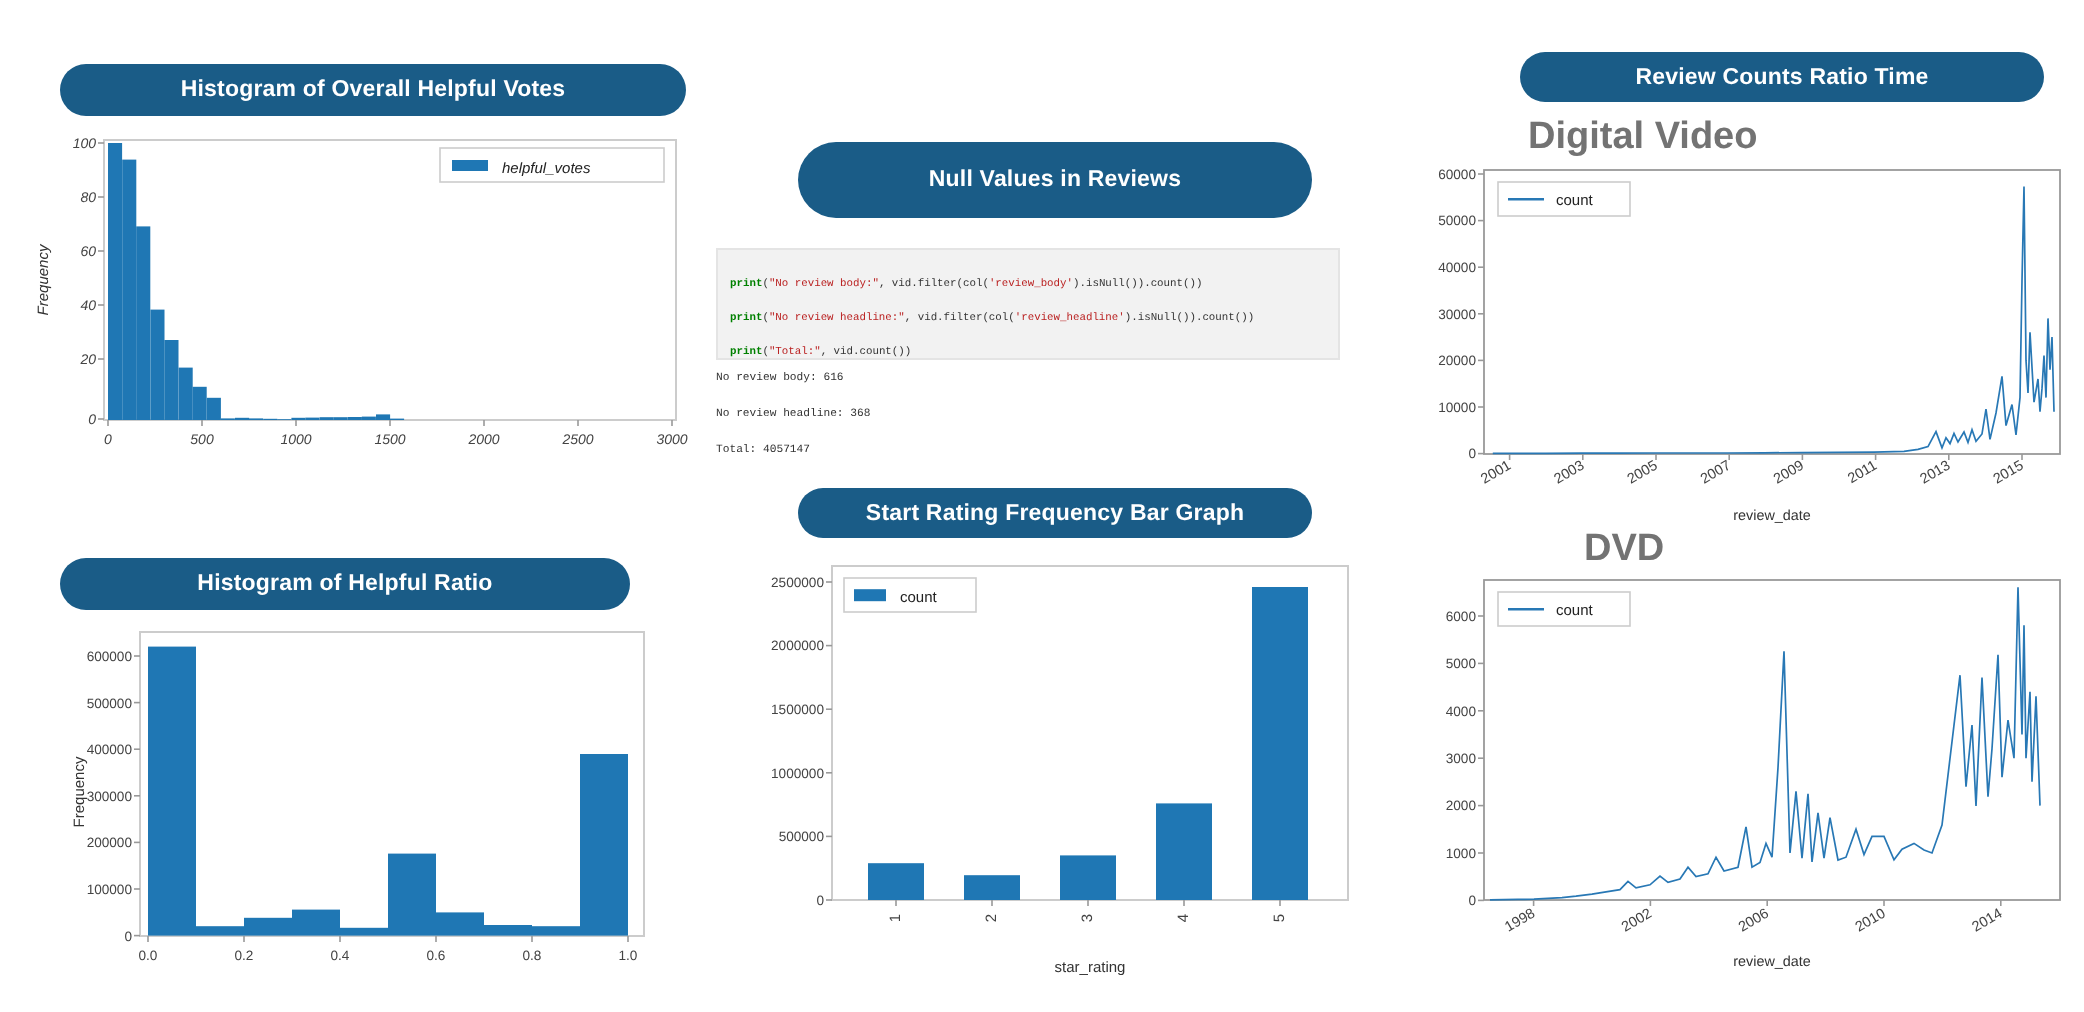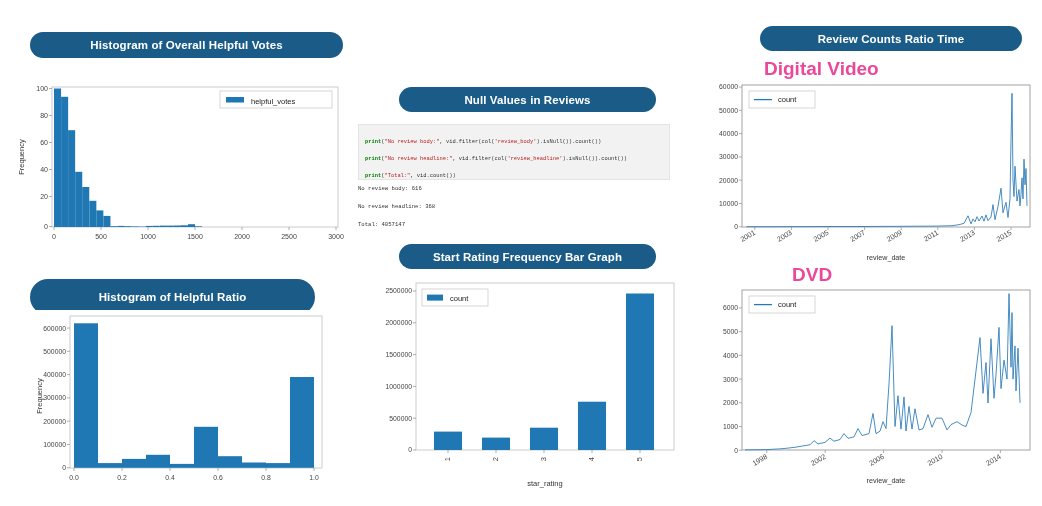--- a/index.html
+++ b/index.html
@@ -17,21 +17,21 @@
     font-weight:bold;
     display:flex;align-items:center;justify-content:center;
     text-align:center;
     letter-spacing:.1px;
     position:absolute;
   }
   .panel{position:absolute;}
   .plot-svg{display:block;}
   .sectitle{
     position:absolute;
-    color:#ec4899;
+    color:#737373;
     font-weight:bold;
     font-family:"Liberation Sans", sans-serif;
   }
   
   .codecell{
     position:absolute;
     background:#f2f2f2;
     border:1px solid #e4e4e4;
     padding:4px 6px 6px 6px;
     font-family:"Liberation Mono", monospace;
@@ -52,21 +52,21 @@
     white-space:pre;
   }
 </style>
 </head>
 <body>
 
 <div class="pill" style="left:30px;top:32px;width:313px;height:26px;font-size:11.5px;">
   <span>Histogram of Overall Helpful Votes</span>
 </div>
 
-<div class="panel" style="left:8px;top:79px;">
+<div class="panel" style="left:8px;top:62px;font-style:italic;">
 <svg class="plot-svg" width="340" height="182" viewBox="0 0 340 182">
   <rect x="0" y="0" width="340" height="182" fill="#ffffff"></rect>
 
   <rect x="44" y="8" width="286" height="140" fill="none" stroke="#cccccc" stroke-width="1"></rect>
 
   <g font-family="Liberation Sans, sans-serif" font-size="7" fill="#444" text-anchor="end">
     <text x="40" y="12.2">100</text>
     <text x="40" y="39.2">80</text>
     <text x="40" y="66.2">60</text>
     <text x="40" y="93.2">40</text>
@@ -128,21 +128,21 @@
   </g>
 
   <g>
     <rect x="212" y="12" width="112" height="17" fill="#ffffff" stroke="#cccccc" stroke-width="0.8"></rect>
     <rect x="218" y="18" width="18" height="5.5" fill="#1f77b4"></rect>
     <text x="243" y="24.5" font-family="Liberation Sans, sans-serif" font-size="7.5" fill="#222">helpful_votes</text>
   </g>
 </svg>
 </div>
 
-<div class="pill" style="left:30px;top:279px;width:285px;height:36px;font-size:11.5px;">
+<div class="pill" style="left:30px;top:279px;width:285px;height:26px;font-size:11.5px;">
   <span>Histogram of Helpful Ratio</span>
 </div>
 
 <div class="panel" style="left:8px;top:310px;">
 <svg class="plot-svg" width="340" height="190" viewBox="0 0 340 190">
   <rect x="0" y="0" width="340" height="190" fill="#ffffff"></rect>
   <rect x="62" y="6" width="252" height="152" fill="none" stroke="#cccccc" stroke-width="1"></rect>
 
   <g font-family="Liberation Sans, sans-serif" font-size="6.8" fill="#444" text-anchor="end">
     <text x="58" y="20.5">600000</text>
@@ -188,21 +188,21 @@
     <rect x="162" y="153.9" width="24" height="3.9"></rect>
     <rect x="186" y="116.8" width="24" height="41.0"></rect>
     <rect x="210" y="146.2" width="24" height="11.6"></rect>
     <rect x="234" y="152.5" width="24" height="5.3"></rect>
     <rect x="258" y="153.1" width="24" height="4.7"></rect>
     <rect x="282" y="67.0" width="24" height="90.8"></rect>
   </g>
 </svg>
 </div>
 
-<div class="pill" style="left:399px;top:87px;width:257px;height:25px;font-size:11.5px;">
+<div class="pill" style="left:399px;top:71px;width:257px;height:38px;font-size:11.5px;">
   <span>Null Values in Reviews</span>
 </div>
 
 <div class="codecell" style="left:358px;top:124px;width:298px;height:44px;">
 <div><span class="k">print</span><span class="p">(</span><span class="s">"No review body:"</span><span class="p">, vid.filter(col(</span><span class="s">'review_body'</span><span class="p">).isNull()).count())</span></div>
 <div><span class="k">print</span><span class="p">(</span><span class="s">"No review headline:"</span><span class="p">, vid.filter(col(</span><span class="s">'review_headline'</span><span class="p">).isNull()).count())</span></div>
 <div><span class="k">print</span><span class="p">(</span><span class="s">"Total:"</span><span class="p">, vid.count())</span></div>
 
 </div>
 

